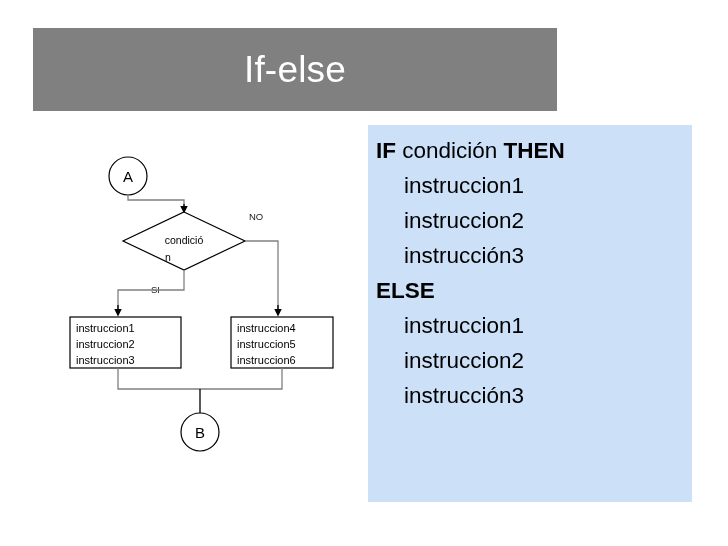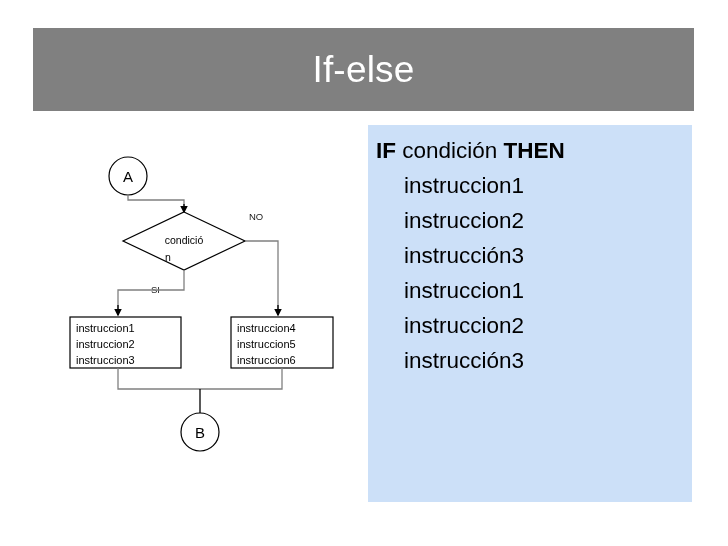--- a/index.html
+++ b/index.html
@@ -15,21 +15,21 @@
     overflow: hidden;
     font-family: "Liberation Sans", sans-serif;
     -webkit-font-smoothing: antialiased;
   }
 
   
   #title-bar {
     position: absolute;
     left: 33px;
     top: 28px;
-    width: 661px;
+    width: 524px;
     height: 83px;
     background: #808080;
     display: flex;
     align-items: center;
     justify-content: center;
   }
   #title-text {
     color: #ffffff;
     font-size: 37px;
     font-weight: normal;
@@ -154,16 +154,17 @@
     <text class="fc-node-text" x="150" y="293" text-anchor="middle">B</text>
   </svg>
 </div>
 
 <div id="code-panel" style="background: rgb(204, 224, 248);">
 
 <div class="code-line"><span class="kw">IF</span><span class="kw-reg"> condición </span><span class="kw">THEN</span></div>
     <div class="code-line indent"><span class="kw-reg">instruccion1</span></div>
     <div class="code-line indent"><span class="kw-reg">instruccion2</span></div>
     <div class="code-line indent"><span class="kw-reg">instrucción3</span></div>
+    <div class="code-line"><span class="kw">ELSE</span></div>
     <div class="code-line indent"><span class="kw-reg">instruccion1</span></div>
     <div class="code-line indent"><span class="kw-reg">instruccion2</span></div>
     <div class="code-line indent"><span class="kw-reg">instrucción3</span></div>
   </div>
 
 </body></html>

